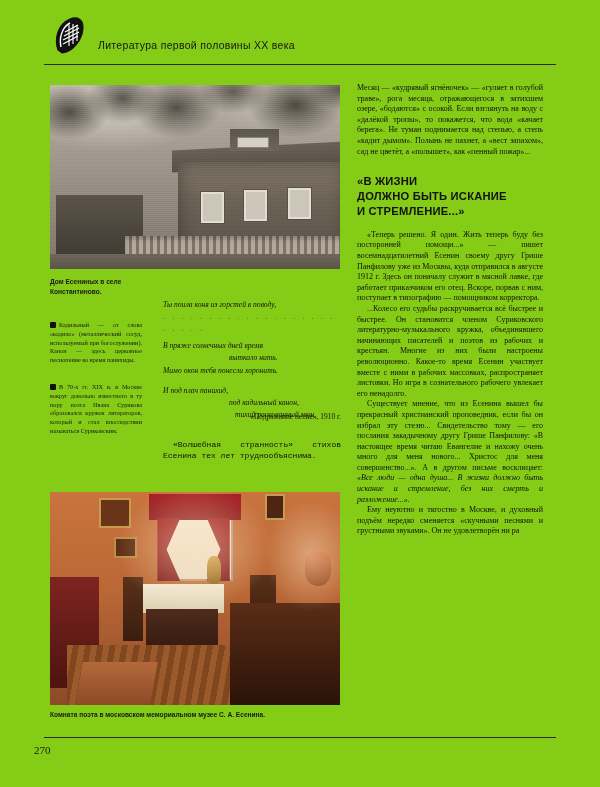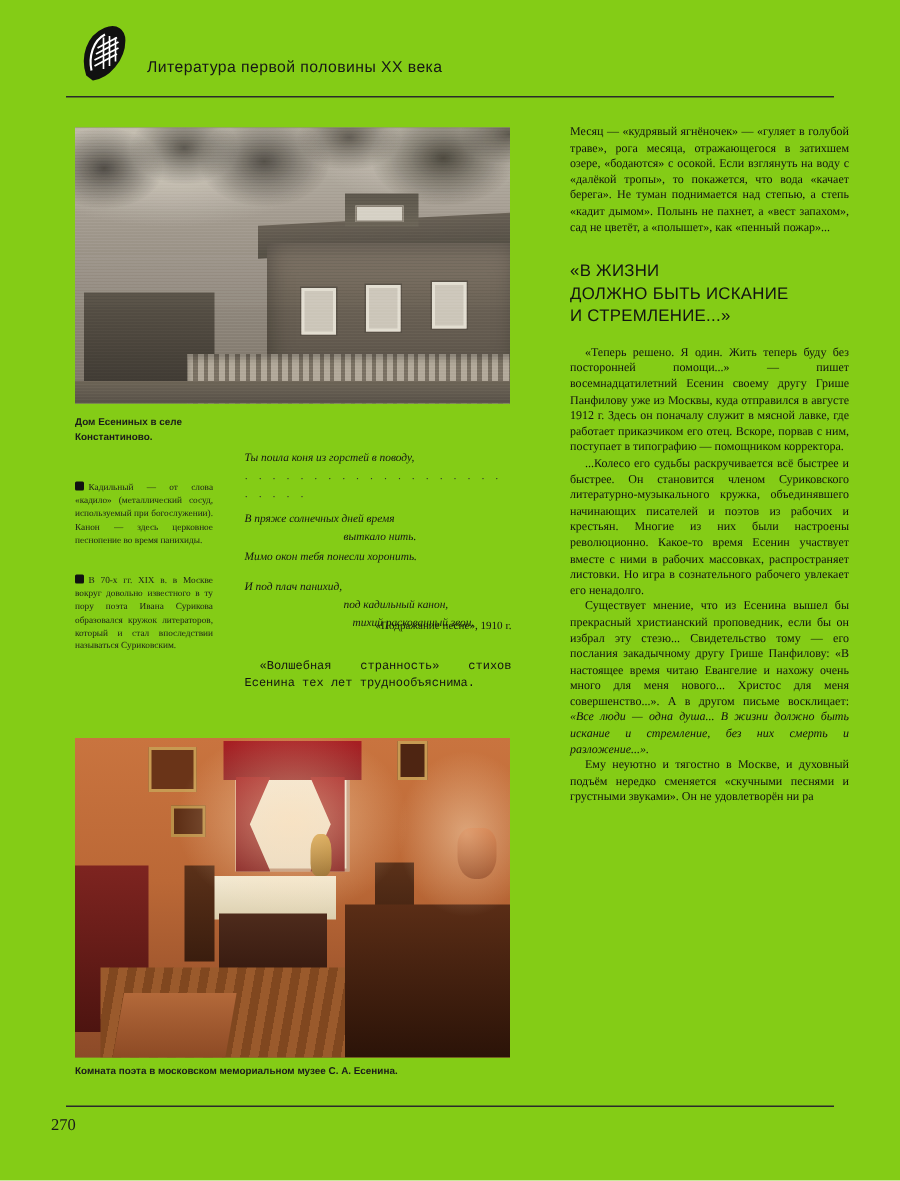--- a/index.html
+++ b/index.html
@@ -293,40 +293,40 @@
     width: 290px;
     font-family: "Liberation Sans", sans-serif;
     font-size: 6.6px;
     font-weight: bold;
     color: #1a1a1a;
   }
 
   
   .rcol {
     position: absolute;
-    left: 380px; top: 83px;
+    left: 357px; top: 83px;
     width: 186px;
   }
   .rcol p {
     font-family: "Liberation Serif", serif;
     font-size: 8px;
     line-height: 1.325;
     text-align: justify;
     color: #111;
     margin-bottom: 0;
   }
   .rcol p.ind { text-indent: 10px; }
   .section-head {
     font-family: "Liberation Sans", sans-serif;
     font-size: 11.2px;
     line-height: 1.33;
     letter-spacing: 0.2px;
     color: #121212;
     margin: 17px 0 11px 0;
-    font-weight: normal;
+    font-weight: bold;
   }
   .rcol .it { font-style: italic; }
 
   
   .footer-rule {
     position: absolute;
     left: 44px; top: 737px;
     width: 512px; height: 1px;
     background: #2a2a2a;
   }

